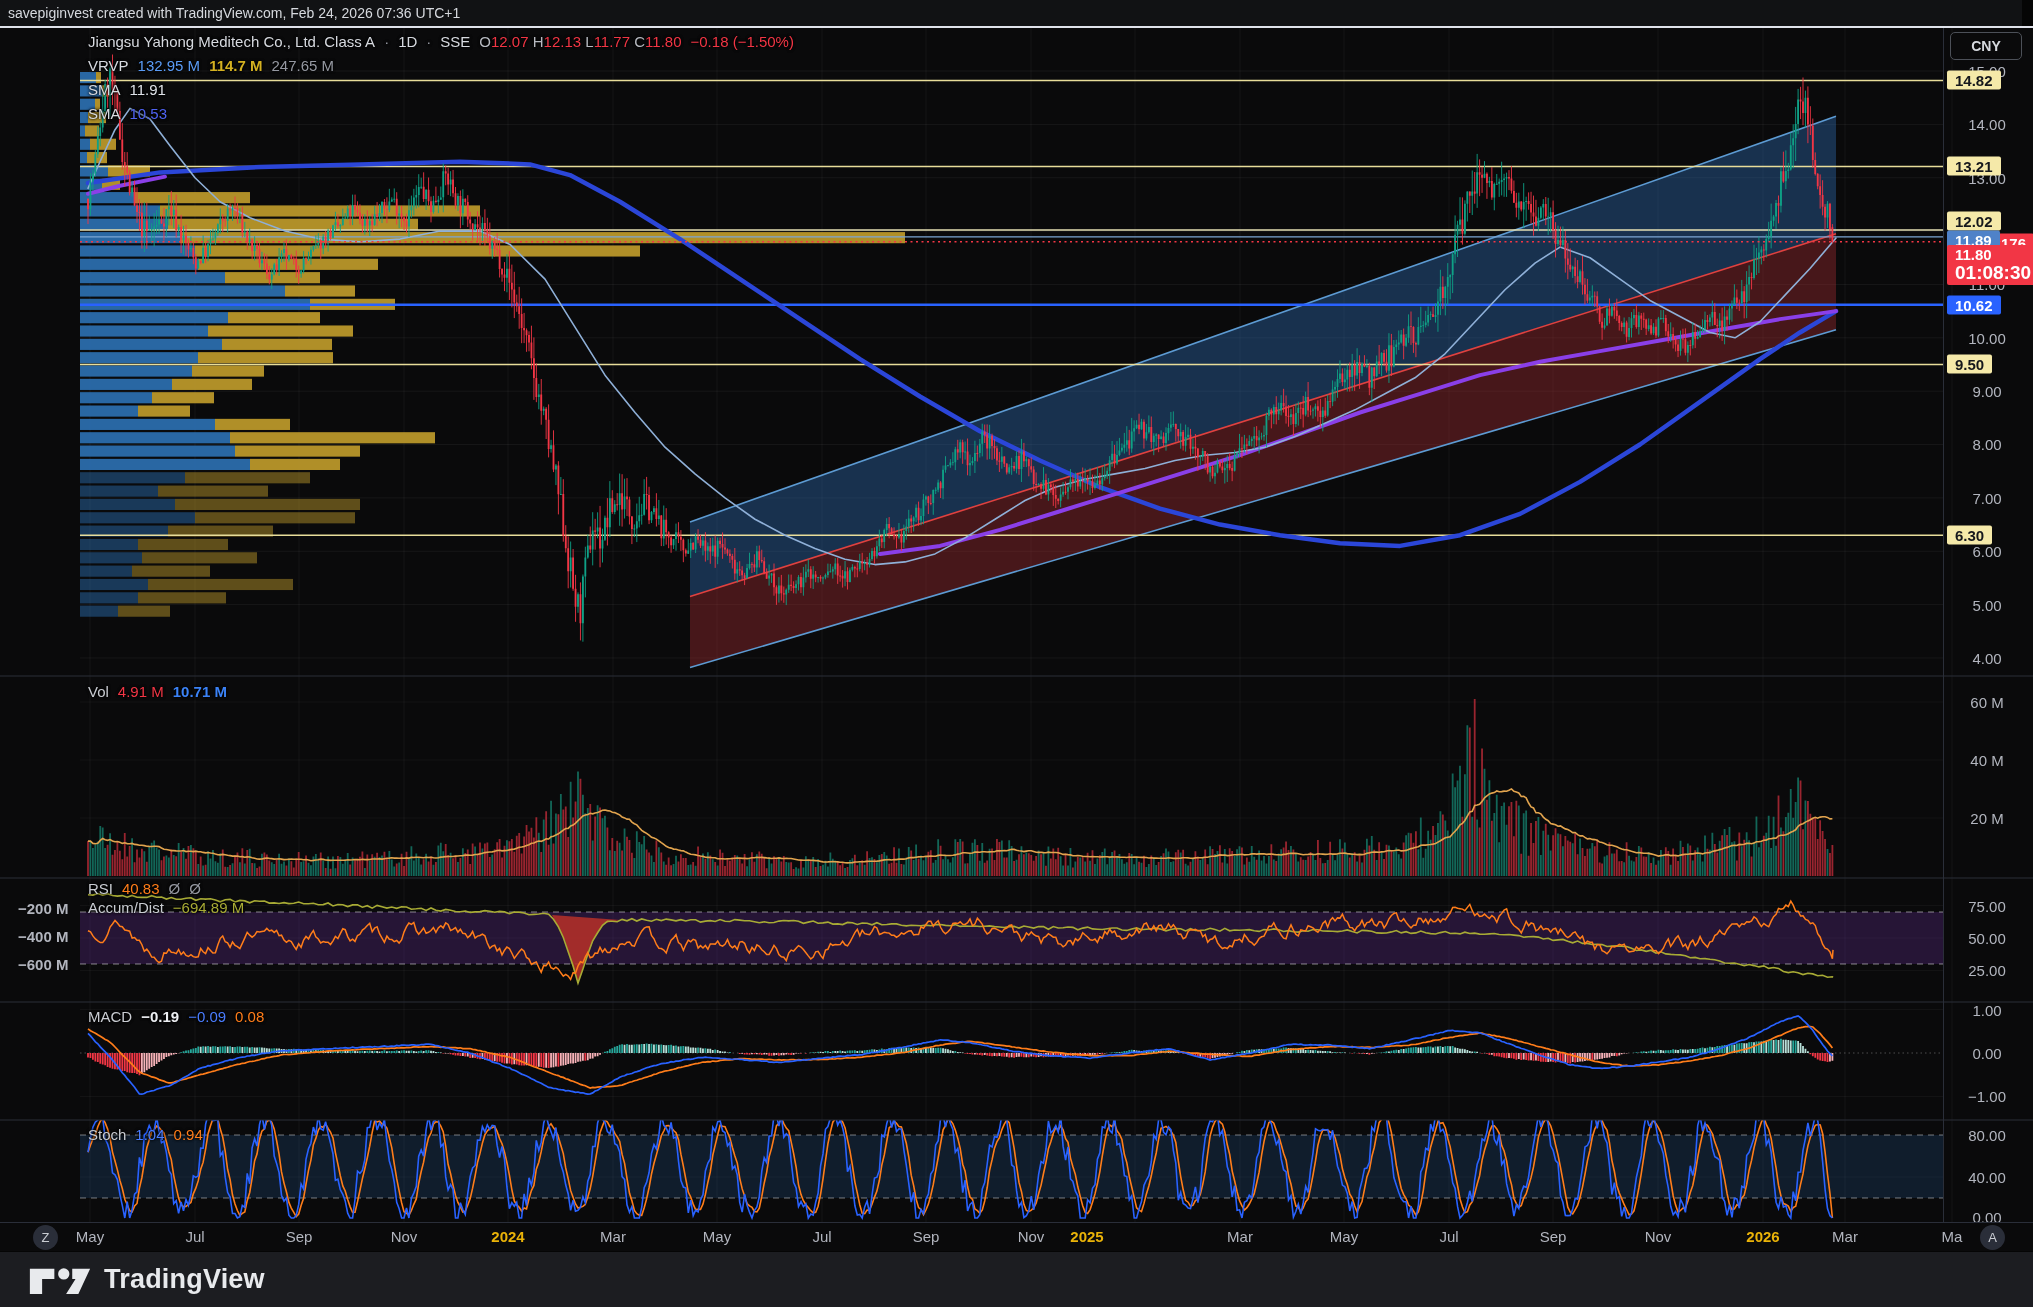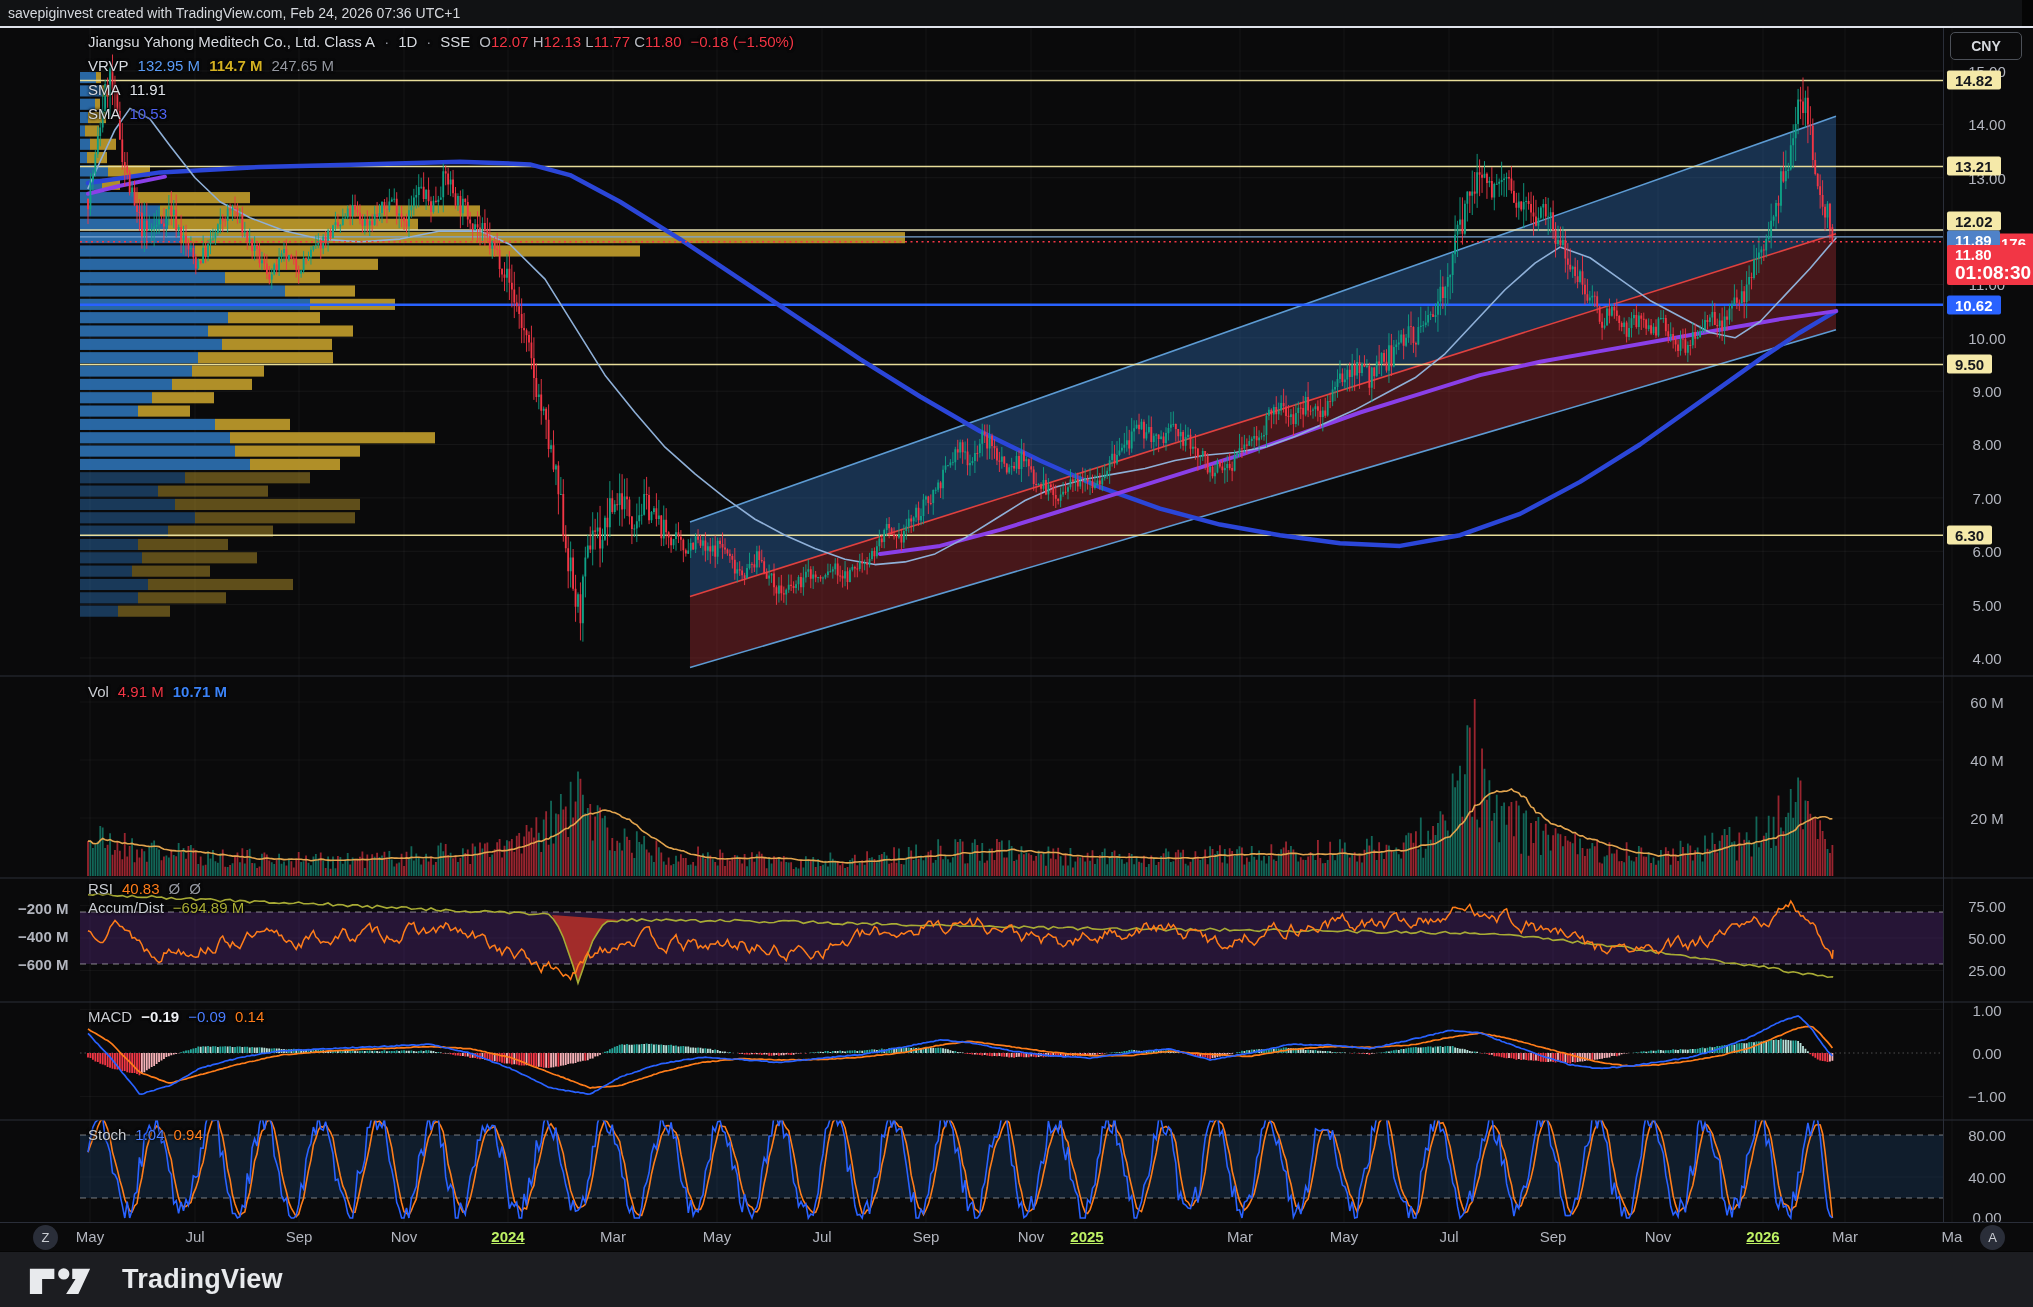--- a/index.html
+++ b/index.html
@@ -25,25 +25,25 @@
           font-size:15px;font-weight:700;text-align:left;}
   .plabel .sub{font-size:19px;font-weight:700;display:block;margin-top:-1px}
   #cny{position:absolute;left:6px;top:4px;width:70px;height:26px;border:1px solid #4c5058;border-radius:5px;
        color:#d6d9de;font-size:14px;font-weight:700;text-align:center;line-height:26px;background:#0a0a0b;}
   #symcode{position:absolute;right:0;transform:translateY(-50%);background:#f23645;color:#fff;
            font-size:15px;font-weight:700;padding:1px 8px;border-radius:2px;}
   .ltick{position:absolute;transform:translateY(-50%);color:#b2b5be;font-size:15px;right:1958px;font-weight:bold;}
   
   #timeaxis{position:absolute;left:0;top:1222px;width:2033px;height:28px;border-top:1px solid #2a2e39;background:#0a0a0b;}
   .ttick{position:absolute;top:5px;transform:translateX(-50%);color:#b2b5be;font-size:15px;}
-  .ttick.year{color:#bef264;font-weight:700;text-decoration:underline;}
+  .ttick.year{color:#eab308;font-weight:700;}
   .axbtn{position:absolute;top:2px;width:25px;height:25px;border-radius:50%;background:#2a2e39;color:#c9ccd2;
          font-size:13px;text-align:center;line-height:25px;}
   
-  #footer{position:absolute;left:0;top:1252px;width:2033px;height:55px;background:#1c1d21;display:flex;align-items:center;gap:18px;}
+  #footer{position:absolute;left:0;top:1252px;width:2033px;height:55px;background:#1c1d21;display:flex;align-items:center;}
   #footer .brand{color:#e8eaed;font-size:27px;font-weight:700;margin-left:12px;letter-spacing:.2px;}
 </style>
 </head>
 <body>
 
 <div id="stage">
 
   <div id="topbar">
     <span>savepiginvest created with TradingView.com, Feb 24, 2026 07:36 UTC+1</span>
   </div>
@@ -290,21 +290,21 @@
     </div>
     <div class="legend" style="left:88px;top:871px">
       <span style="color:#c9ccd2">Accum/Dist</span>
       <span style="color:#a8ab35">−694.89 M</span>
     </div>
 
     <div class="legend" style="left:88px;top:980px">
       <span style="color:#c9ccd2">MACD</span>
       <b style="color:#eceef2">−0.19</b>
       <span style="color:#4a7dff">−0.09</span>
-      <span style="color:#ff7d1a">0.14</span>
+      <span style="color:#ff7d1a">0.08</span>
     </div>
 
     <div class="legend" style="left:88px;top:1098px">
       <span style="color:#c9ccd2">Stoch</span>
       <span style="color:#4a7dff">1.04</span>
       <span style="color:#ff7d1a">0.94</span>
     </div>
 
     <div id="leftticks">
         <div class="ltick" style="top: 880px; left: 18px;">−200 M</div>

